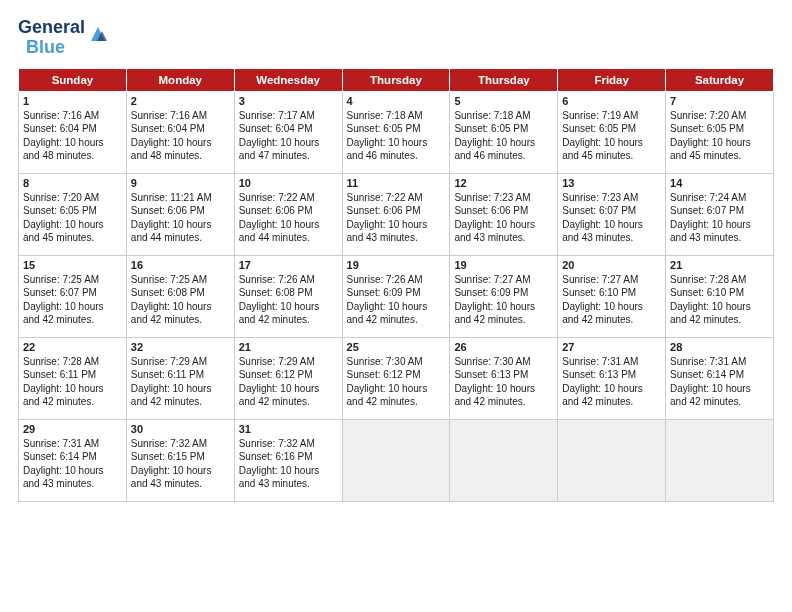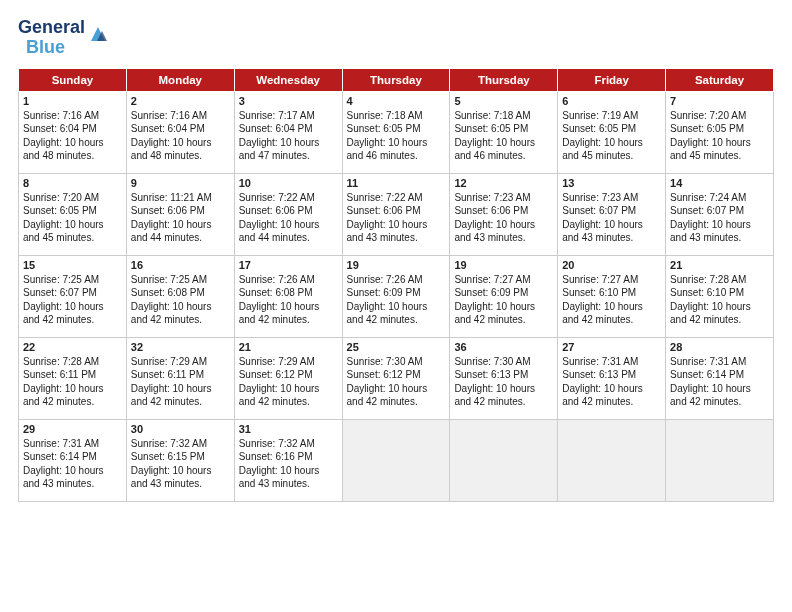--- a/index.html
+++ b/index.html
@@ -221,21 +221,21 @@
 Daylight: 10 hours
 and 42 minutes.</span></td>
           <td><span class="day-num">21</span><span class="cell-text" style="white-space: pre-line;">Sunrise: 7:29 AM
 Sunset: 6:12 PM
 Daylight: 10 hours
 and 42 minutes.</span></td>
           <td><span class="day-num">25</span><span class="cell-text" style="white-space: pre-line;">Sunrise: 7:30 AM
 Sunset: 6:12 PM
 Daylight: 10 hours
 and 42 minutes.</span></td>
-          <td><span class="day-num">36</span><span class="cell-text" style="white-space: pre-line;">Sunrise: 7:30 AM
+          <td><span class="day-num">26</span><span class="cell-text" style="white-space: pre-line;">Sunrise: 7:30 AM
 Sunset: 6:13 PM
 Daylight: 10 hours
 and 42 minutes.</span></td>
           <td><span class="day-num">27</span><span class="cell-text" style="white-space: pre-line;">Sunrise: 7:31 AM
 Sunset: 6:13 PM
 Daylight: 10 hours
 and 42 minutes.</span></td>
           <td><span class="day-num">28</span><span class="cell-text" style="white-space: pre-line;">Sunrise: 7:31 AM
 Sunset: 6:14 PM
 Daylight: 10 hours

